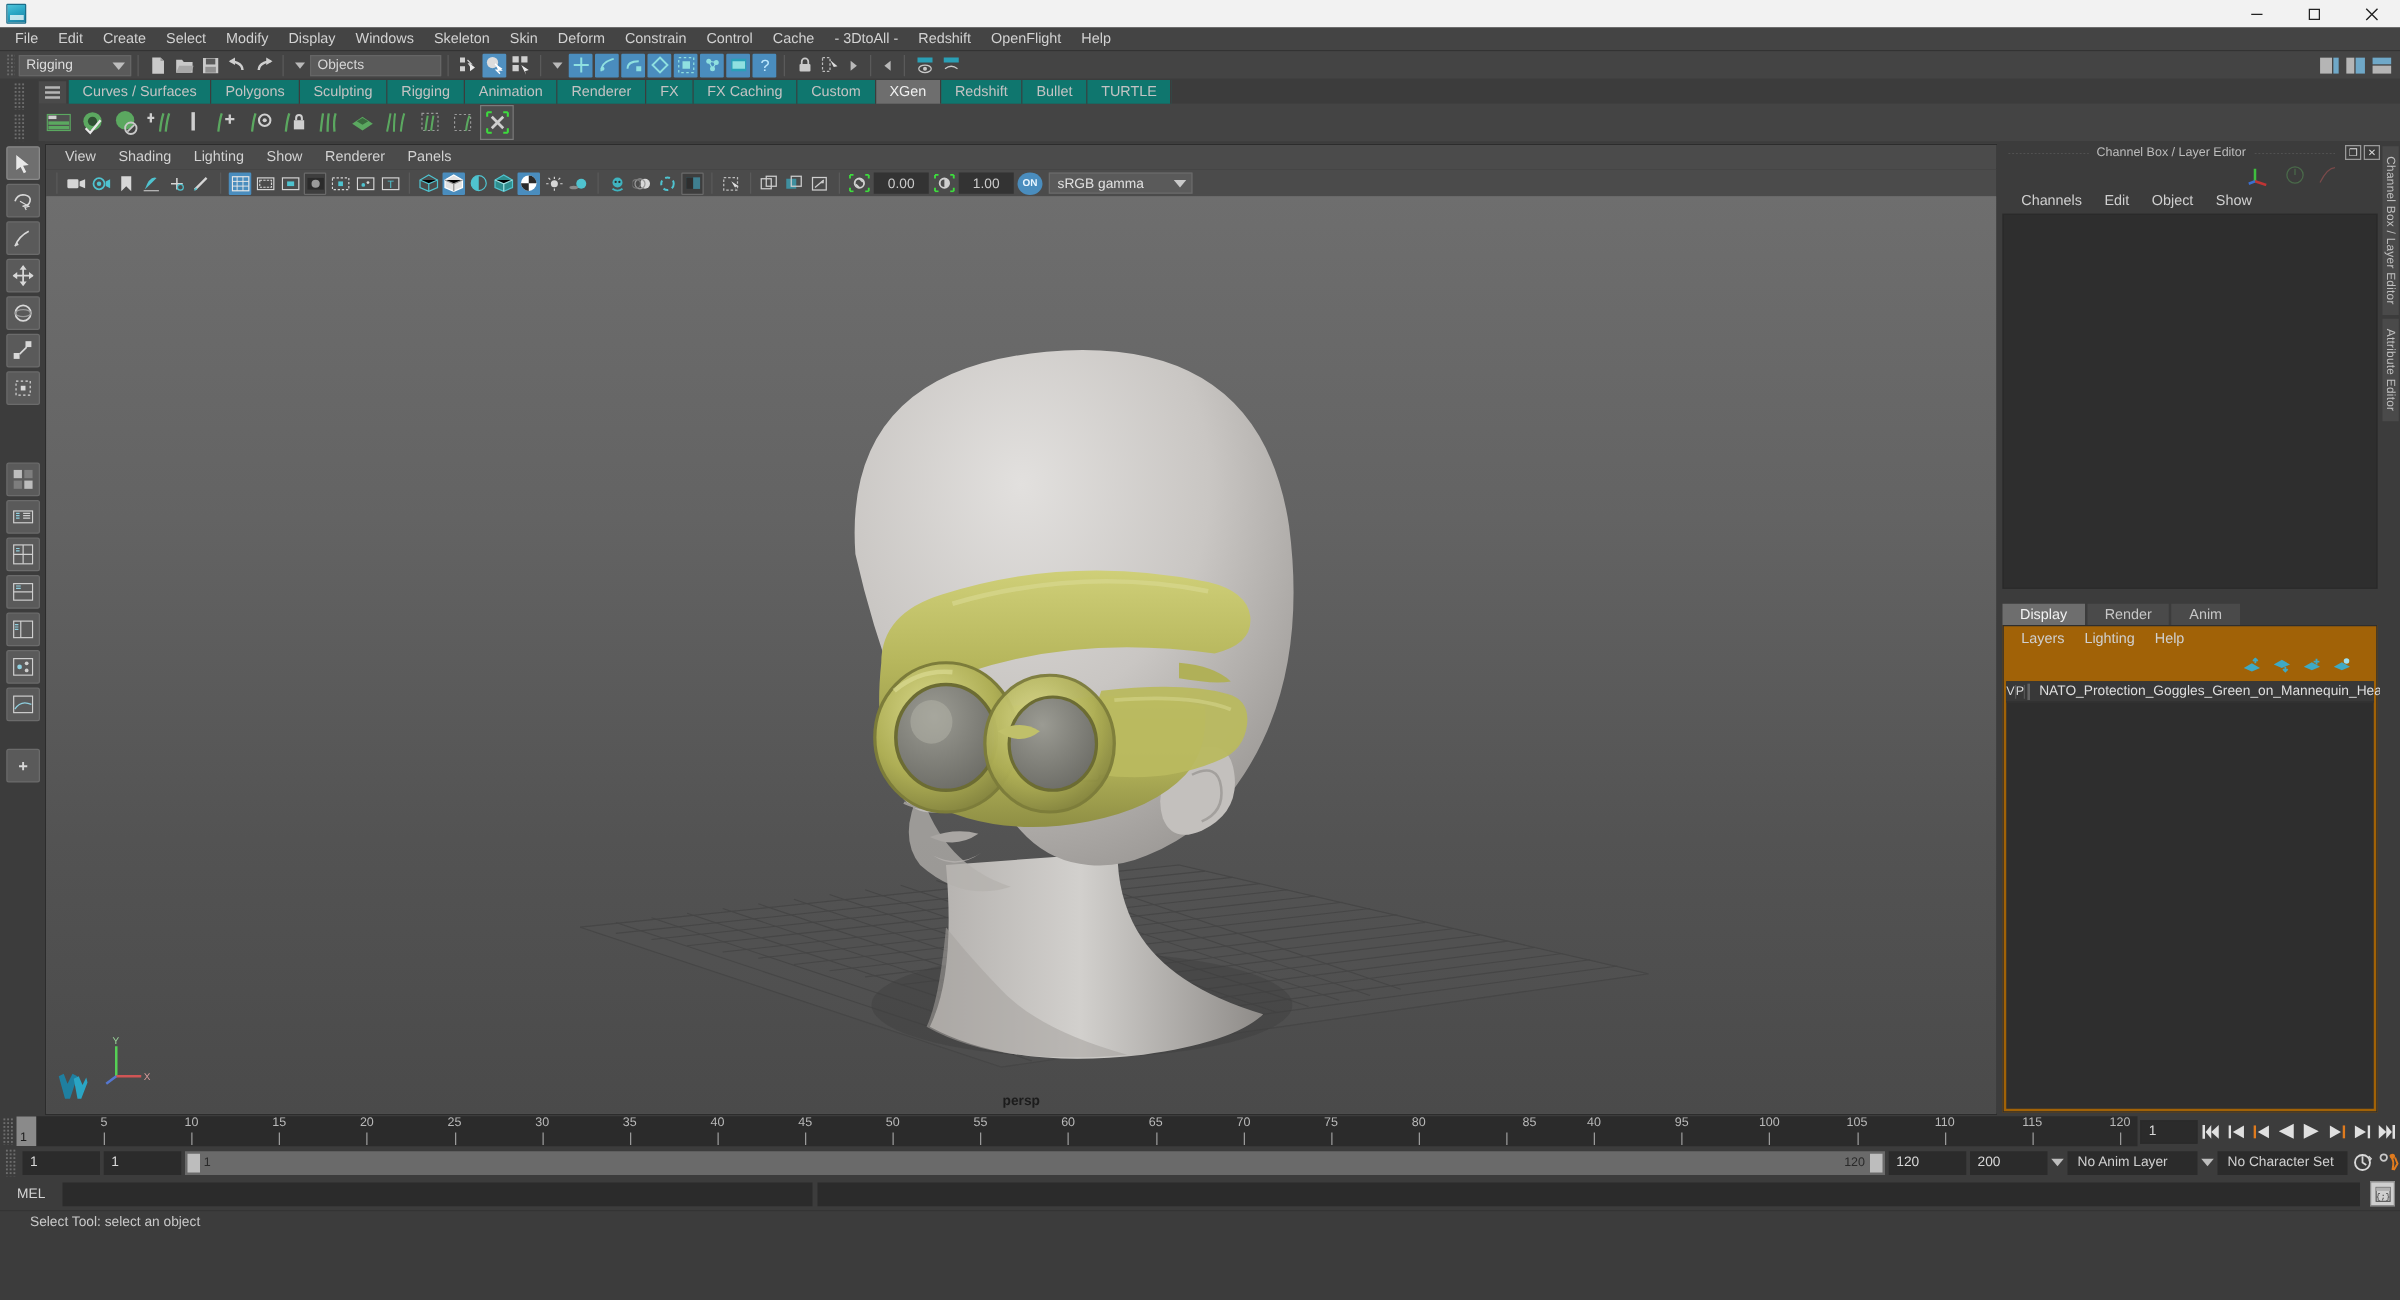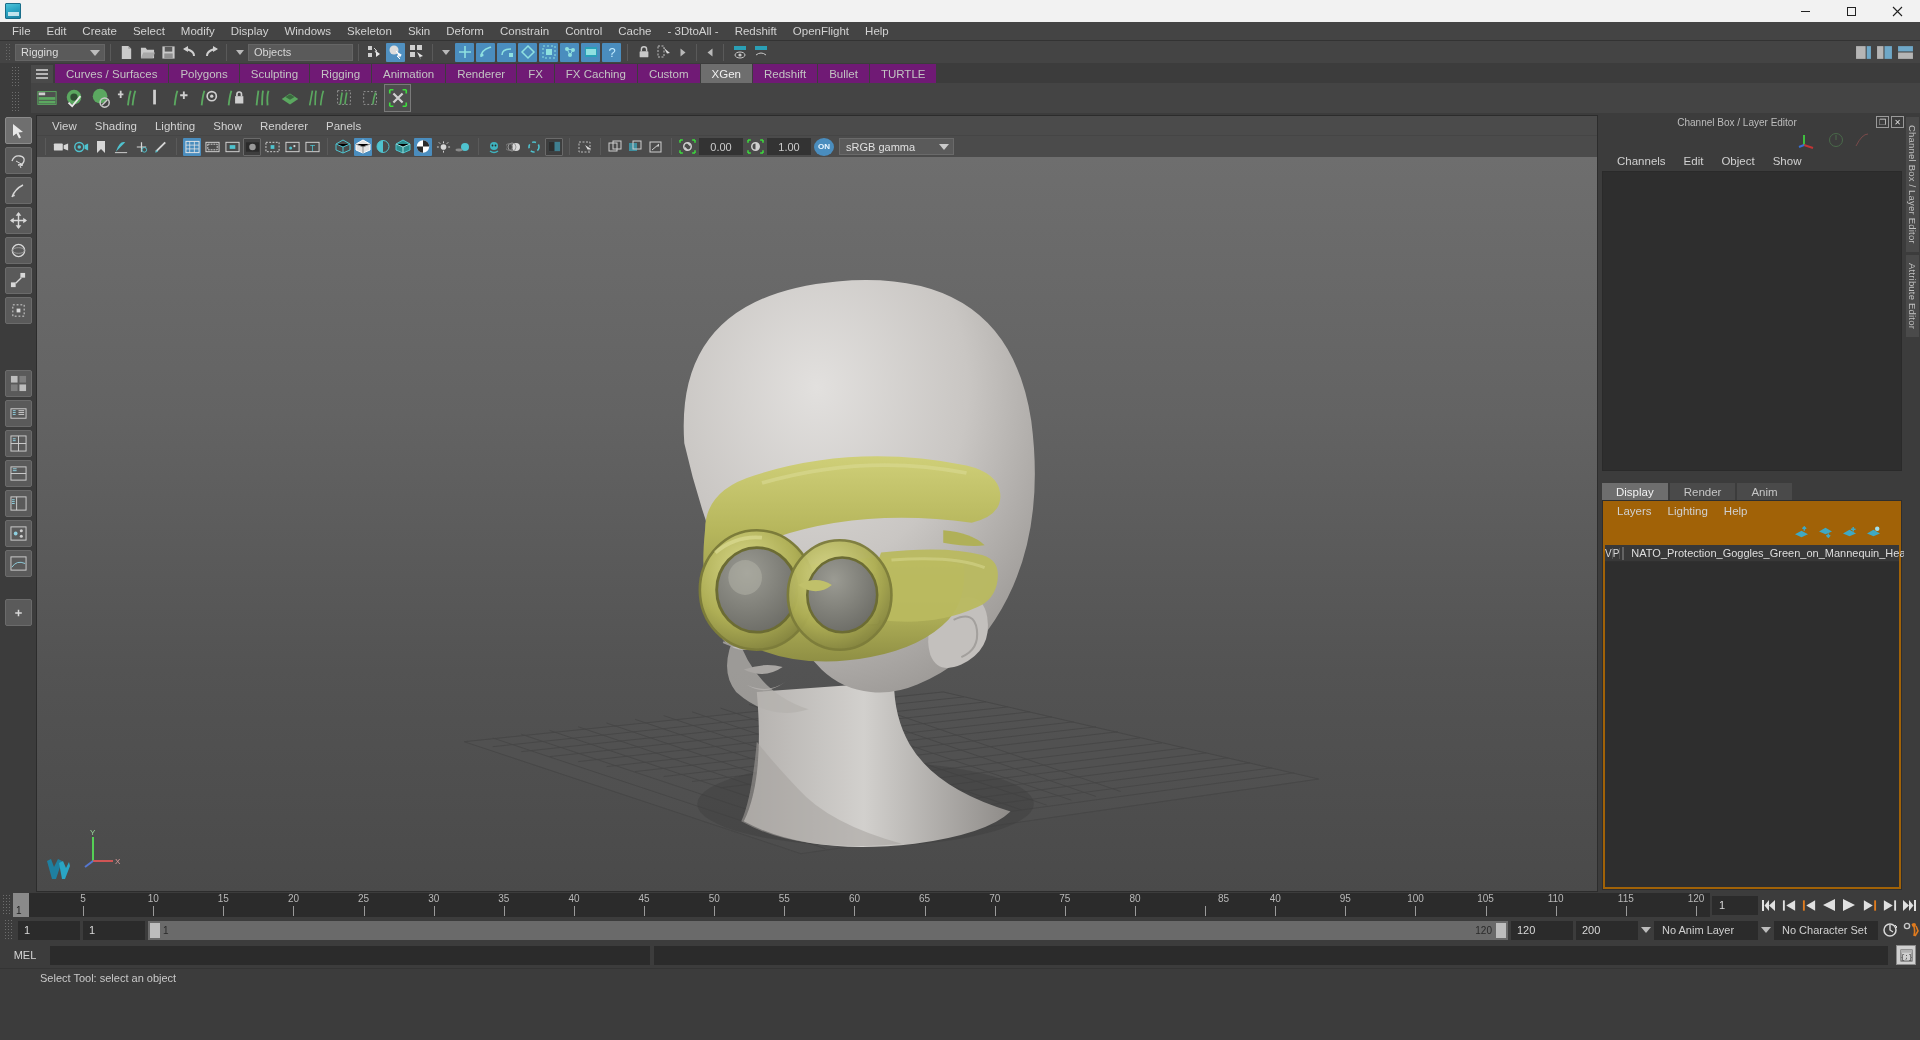--- a/index.html
+++ b/index.html
@@ -51,21 +51,21 @@
   .shelfwrap { background:#444444; display:flex; }
   .shelf-sidebar { width:31px; background:#3c3c3c; display:flex; flex-direction:column;
     align-items:center; }
   .shelf-handle { width:9px; height:22px; margin-top:3px;
     background-image:radial-gradient(#6d6d6d 38%, transparent 40%); background-size:3px 3px; }
   .shelf-col { flex:1; }
   .shelftabs { height:20px; display:flex; align-items:flex-end; background:#3c3c3c; }
   .shelftabs .hamb { width:22px; height:18px; display:flex; flex-direction:column;
     justify-content:center; align-items:center; gap:2px; background:#4a4a4a; margin-right:2px;}
   .shelftabs .hamb i{display:block;width:12px;height:2px;background:#b5b5b5;}
-  .stab { height:19px; padding:0 11px; font-size:11.5px; color:#c3c3c3; background:#701a75;
+  .stab { height:19px; padding:0 11px; font-size:11.5px; color:#c3c3c3; background:#0f766e;
     display:flex; align-items:center; border-right:1px solid #3c3c3c; white-space:nowrap; }
   .stab.active { background:#6e6e6e; color:#f0f0f0; }
   .shelficons { height:30px; background:#444; display:flex; align-items:center; padding-left:2px; }
   .shelficons .sico { width:25px; height:26px; margin:0 1px; display:flex; align-items:center;
     justify-content:center; }
   .shelficons .sico.sel { outline:1px solid #7a7a7a; background:#4e4e4e; }
 
   
   .main { display:flex; height:779px; background:#3c3c3c; }
   .toolbox { width:36px; background:#3c3c3c; padding-top:4px; display:flex;
@@ -173,21 +173,21 @@
   
   .melbar { height:26px; background:#3c3c3c; display:flex; align-items:center; gap:4px;
     padding-left:4px; }
   .mel-lbl { width:42px; font-size:11px; color:#d5d5d5; text-align:center; }
   .mel-in { width:600px; height:19px; background:#2b2b2b; }
   .mel-out { flex:1; height:19px; background:#2b2b2b; margin-right:4px; }
   .mel-btn { width:20px; height:20px; background:#cfcfcf; border:1px solid #8a8a8a;
     display:flex; align-items:center; justify-content:center; font-size:9px; color:#333;
     margin-right:4px; }
   .helpline { height:18px; background:#3c3c3c; display:flex; align-items:center;
-    padding-left:40px; font-size:11px; color:#c9c9c9; border-top:1px solid #343434; }
+    padding-left:24px; font-size:11px; color:#c9c9c9; border-top:1px solid #343434; }
 </style>
 </head>
 <body>
 
 <div class="titlebar">
   <div class="tb-icon"></div>
   <div class="tb-spacer"></div>
   <div class="tb-btn">
     <svg width="11" height="11" viewBox="0 0 11 11">
         <rect x="1" y="5" width="9" height="1" fill="#222"></rect>
@@ -956,20 +956,21 @@
           </svg>
         </div>
 
         <div class="mayalogo">
           <svg width="26" height="26" viewBox="0 0 26 26">
             <path d="M2 4 L6 2 L9 10 L13 2 L17 4 L11 22 L7 22z" fill="#1f7fa0"></path>
             <path d="M14 6 L18 4 L21 11 L24 5 L25 9 L20 22 L17 22z" fill="#2aa5c4"></path>
           </svg>
         </div>
 
+        <div class="vplabel">persp</div>
       </div>
     </div>
   </div>
 
   <div class="rdock">
     <div class="rcol">
       <div class="rtitle">
         <div class="dots"></div>
         <span>Channel Box / Layer Editor</span>
         <div class="dots"></div>

